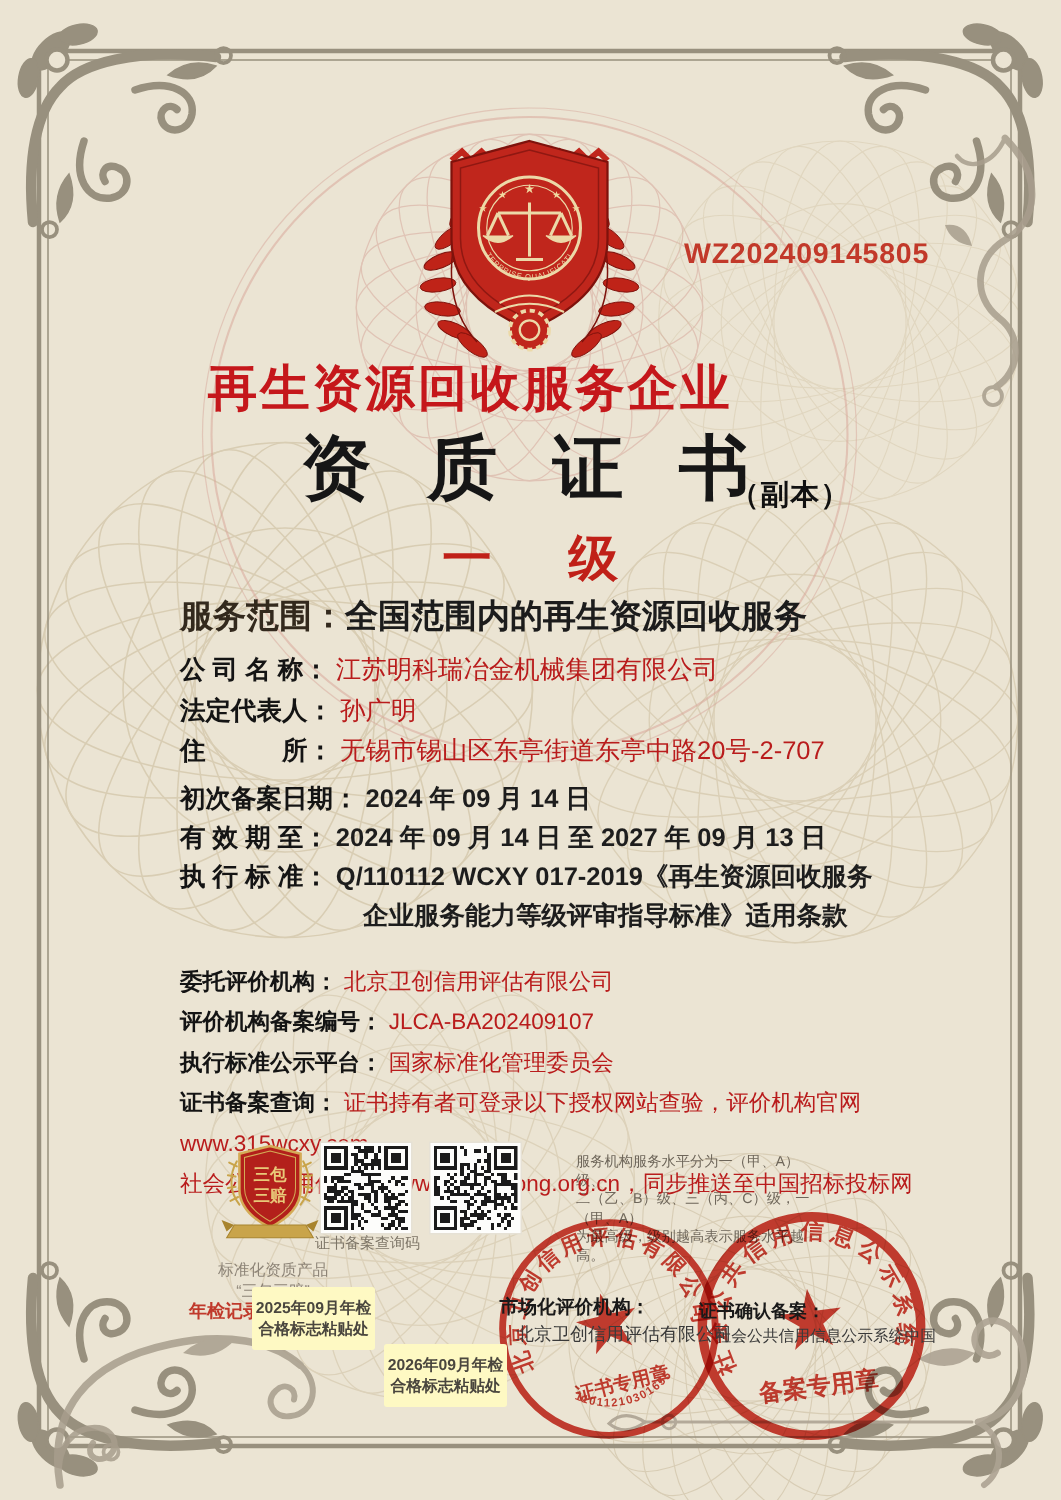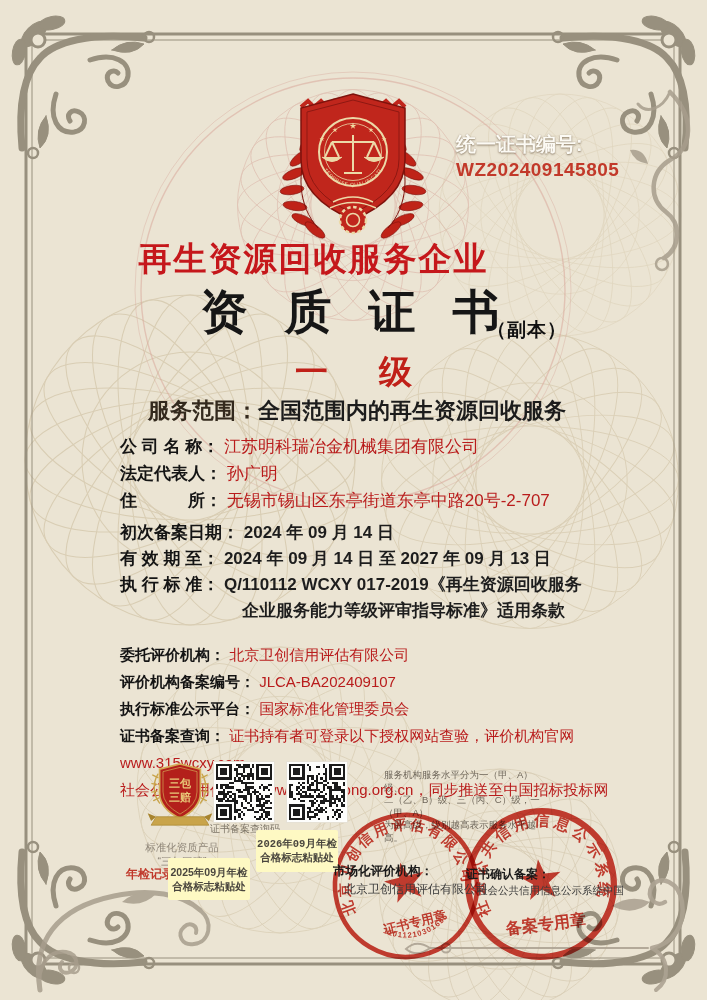--- a/index.html
+++ b/index.html
@@ -18,21 +18,21 @@
   .title1{position:absolute;left:0;top:237px;width:627px;text-align:center;font-size:33px;
     font-weight:bold;color:#c5171b;letter-spacing:2px;z-index:2;}
   .title2{position:absolute;left:0;top:281px;width:707px;text-align:center;font-size:47px;
     font-weight:bold;color:#161616;letter-spacing:7px;word-spacing:10px;z-index:2;}
   .copytag{position:absolute;left:487px;top:317px;font-size:19px;font-weight:bold;color:#111;letter-spacing:1px;z-index:3;}
   .grade{position:absolute;left:0;top:350px;width:707px;text-align:center;font-size:33px;
     font-weight:bold;color:#c02018;word-spacing:42px;z-index:2;}
   
   .block{position:absolute;z-index:2;}
   .b-fields{left:120px;top:396px;width:486px;}
-  .row-scope{font-size:22px;font-weight:bold;margin-bottom:7px;margin-left:28px;}
+  .row-scope{font-size:22px;font-weight:bold;margin-bottom:7px;}
   .row-scope .lb{color:#33291d;}
   .row{font-size:17px;line-height:27px;}
   .row .lb{font-weight:bold;color:#141414;}
   .row .vl{color:#b91c1c;}
   .b-dates{left:120px;top:520px;width:500px;}
   .b-dates .row{font-weight:bold;line-height:26px;}
   .b-dates .vl{font-weight:bold;color:#1d1d1d;}
   .std2{padding-left:122px;}
   .b-agency{left:120px;top:641px;width:530px;}
   .b-agency .row{font-size:15px;line-height:27px;}
@@ -45,21 +45,21 @@
   .qr2{left:287px;top:762px;}
   .qr-cap{position:absolute;left:210px;top:822px;width:140px;font-size:10px;color:#7d7567;z-index:2;}
   .note{position:absolute;left:357px;top:769px;width:160px;font-size:9.5px;line-height:12.5px;color:#6e665a;z-index:1;margin-left:27px;}
   
   .footer{z-index:6;}
   .annual-label{position:absolute;left:126px;top:866px;font-size:12px;font-weight:bold;color:#c0392b;z-index:6;}
   .annual-box{position:absolute;width:82px;height:42px;background:#fef9c3;border-radius:2px;
     display:flex;flex-direction:column;align-items:center;justify-content:center;
     font-size:10.5px;font-weight:bold;color:#4a463e;line-height:14px;z-index:6;text-align:center;}
   .abox1{left:168px;top:858px;}
-  .abox2{left:256px;top:830px;font-family:Liberation Mono, monospace;}
+  .abox2{left:256px;top:896px;}
   .market-label{position:absolute;left:333px;top:863px;font-size:12.5px;font-weight:bold;color:#191919;z-index:6;}
   .market-value{position:absolute;left:344px;top:881px;font-size:12px;color:#3a3a3a;z-index:6;}
   .confirm-label{position:absolute;left:466px;top:866px;font-size:12px;font-weight:bold;color:#191919;z-index:6;}
   .confirm-value{position:absolute;left:477px;top:884px;font-size:10.5px;color:#3a3a3a;z-index:6;}
   
   .stamp{position:absolute;z-index:5;opacity:.88;mix-blend-mode:multiply;}
   .stamp-left{left:330px;top:810px;width:152px;height:152px;transform:rotate(-14deg);}
   .stamp-right{left:463px;top:806px;width:156px;height:156px;transform:rotate(-7deg);}
 </style>
 </head>
@@ -192,21 +192,20 @@
     </text>
 
     <g>
       <path d="M75,122 Q95,112 115,122" stroke="#ecd9a8" stroke-width="1.4" fill="none"></path>
       <path d="M72,128 Q95,117 118,128" stroke="#ecd9a8" stroke-width="1.4" fill="none"></path>
       <circle cx="95" cy="140" r="13" fill="#c0261c" stroke="#ecd9a8" stroke-width="2.5" stroke-dasharray="3.5 2.6"></circle>
       <circle cx="95" cy="140" r="6.5" fill="none" stroke="#ecd9a8" stroke-width="1.5"></circle>
     </g>
   </svg>
 
-  <div class="certno-label">统一证书编号:</div>
   <div class="certno-value">WZ202409145805</div>
 
   <div class="title1">再生资源回收服务企业</div>
   <div class="title2">资 质 证 书</div>
   <div class="copytag">（副本）</div>
   <div class="grade">一 级</div>
 
   <div class="block b-fields">
     <div class="row-scope">
       <span class="lb">服务范围：</span><span>全国范围内的再生资源回收服务</span>

